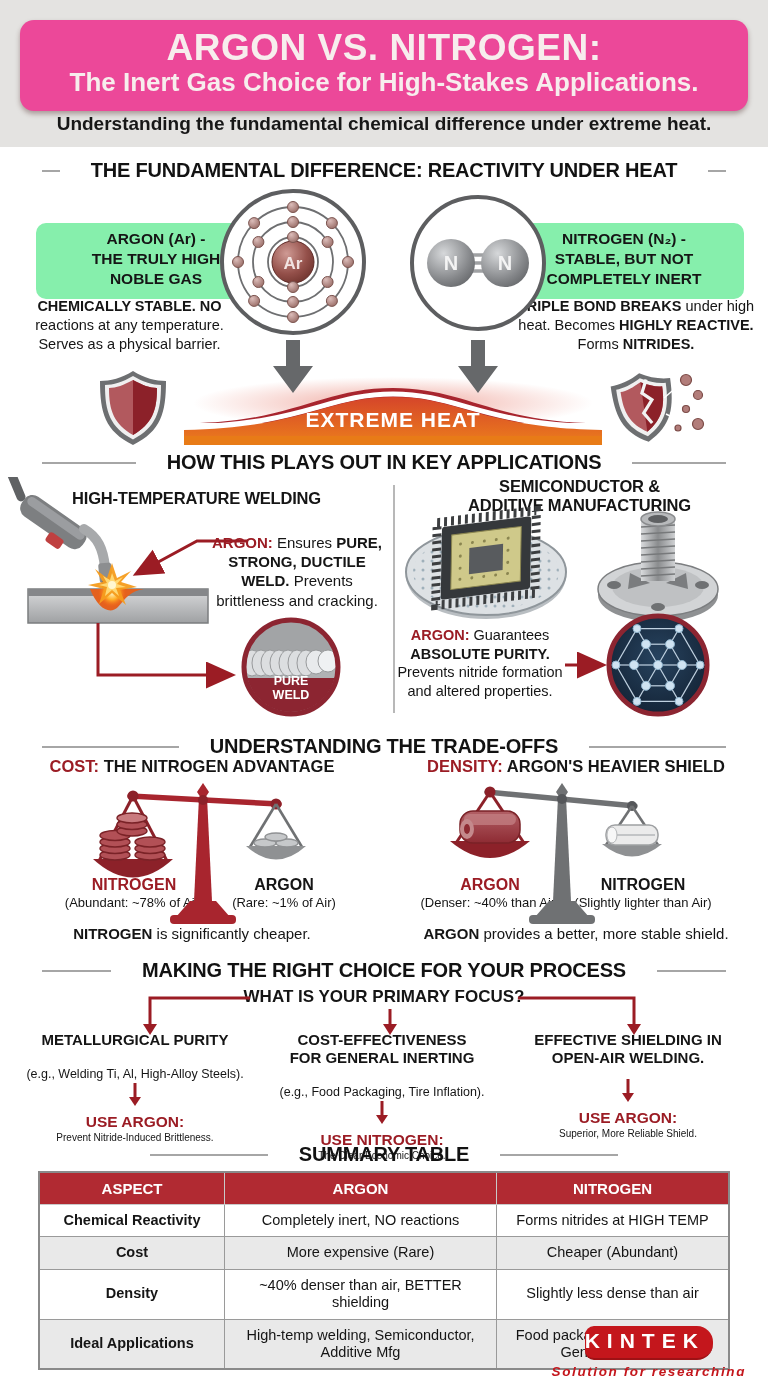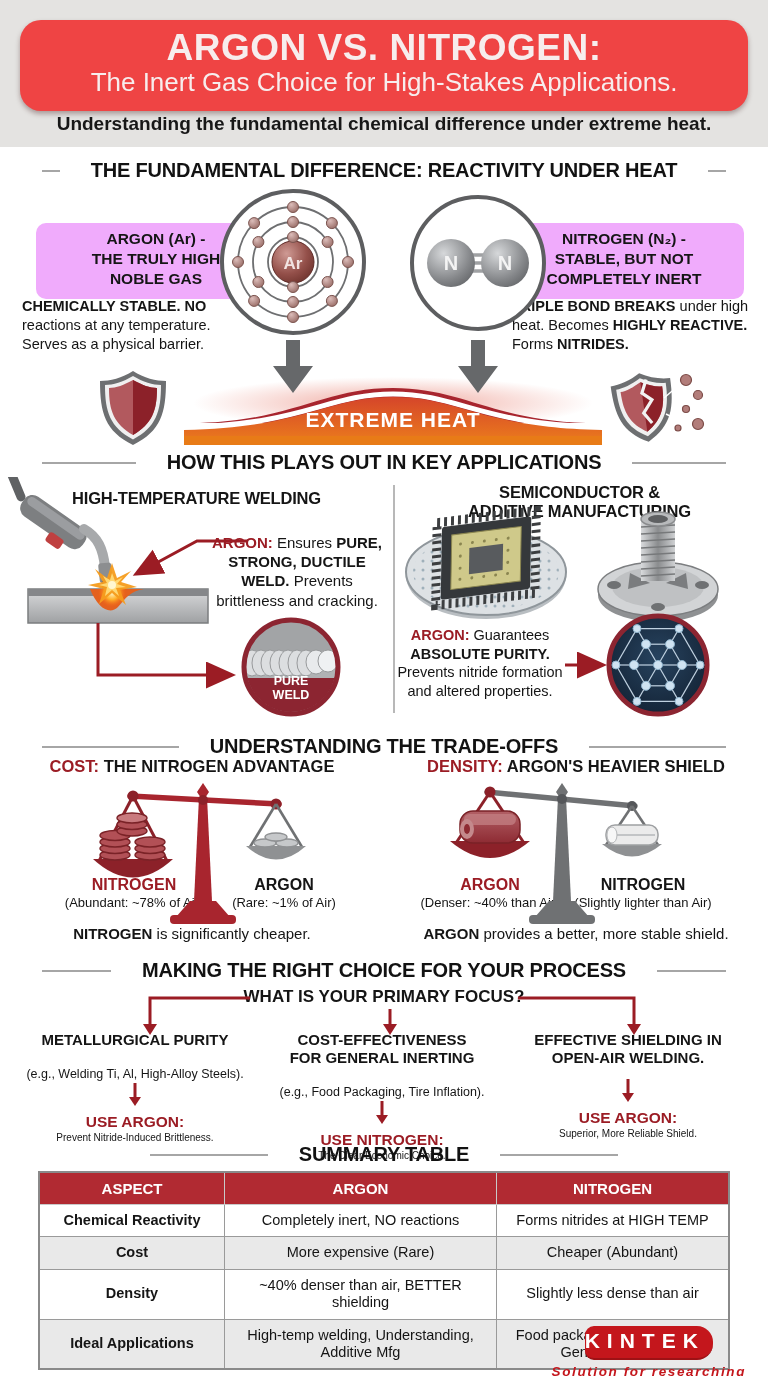--- a/index.html
+++ b/index.html
@@ -3,38 +3,38 @@
 <meta charset="utf-8">
 <style>
   html,body{margin:0;padding:0;background:#fff}
   body{font-family:"Liberation Sans",sans-serif;color:#151515;-webkit-font-smoothing:antialiased}
   .page{position:relative;width:768px;height:1376px;background:#fff;overflow:hidden}
   .b{font-weight:700}
   .rb{color:#9b1c24;font-weight:700}
 
   
   .header{position:relative;width:768px;height:147px;background:#e4e3e1}
-  .title-box{position:absolute;left:20px;right:20px;top:20px;background:#ef4444;border-radius:21px;
+  .title-box{position:absolute;left:20px;right:20px;top:20px;background:#ec4899;border-radius:14px;
              padding:8px 6px 13px;text-align:center;box-shadow:0 3px 5px rgba(60,20,20,.35)}
   .t1{color:#f7eded;font-size:37px;font-weight:700;letter-spacing:.5px;line-height:1.08}
-  .t2{color:#f7eded;font-size:26px;font-weight:400;line-height:1.15}
+  .t2{color:#f7eded;font-size:26px;font-weight:700;line-height:1.15}
   .subtitle{position:absolute;left:0;right:0;top:113px;text-align:center;font-size:19px;font-weight:700;color:#171717}
 
   
   .sec{position:relative;width:768px}
   .sec1{height:300px}.sec2{height:286px}.sec3{height:222px}.sec4{height:180px}.sec5{height:185px}
   .sec-head{position:absolute;left:42px;right:42px;display:flex;align-items:center;gap:31px}
   .sec-head .ln{flex:1;height:2px;background:#a6a6a6}
   .sec-head h2{margin:0;font-size:20px;font-weight:700;letter-spacing:-.2px;white-space:nowrap;color:#121212}
 
   
-  .gas-box{position:absolute;top:76px;width:240px;height:70px;background:#f0abfc;border-radius:10px;
+  .gas-box{position:absolute;top:76px;width:240px;height:70px;background:#86efac;border-radius:10px;
            text-align:center;font-size:15.5px;font-weight:700;line-height:1.3;padding-top:6px;z-index:1}
   .gas-box span{display:block}
-  .desc{position:absolute;font-size:14.5px;line-height:1.32;margin:0}
+  .desc{position:absolute;font-size:14.5px;line-height:1.32;text-align:center;margin:0}
   .svg-abs{position:absolute;z-index:2}
 
   
   .apps{position:absolute;left:0;right:0;top:30px;height:256px;display:flex}
   .app-l{position:relative;width:393px}
   .app-r{position:relative;width:373px}
   .vdiv{position:absolute;left:393px;top:38px;height:228px;width:2px;background:#b8b8b8}
   .app-h{position:absolute;left:0;right:0;text-align:center;font-size:16.5px;font-weight:700;letter-spacing:-.2px}
   .app-h span{display:block;line-height:1.15}
   .note{position:absolute;font-size:15px;line-height:1.28;text-align:center;margin:0}
@@ -306,21 +306,21 @@
         <p class="note" style="left:206px;top:56px;width:182px">
           <span class="rb">ARGON:</span><span> Ensures </span><span class="b">PURE, STRONG, DUCTILE WELD.</span><span> Prevents brittleness and cracking.</span>
         </p>
         <div class="pure-weld">
           <span>PURE</span>
           <span>WELD</span>
         </div>
       </div>
 
       <div class="app-r">
-        <div class="app-h" style="top:6px">
+        <div class="app-h" style="top:0">
           <span>SEMICONDUCTOR &amp;</span>
           <span>ADDITIVE MANUFACTURING</span>
         </div>
         <svg class="svg-abs" style="left:0;top:0" width="373" height="256" viewBox="0 0 373 256">
           <defs>
             <pattern id="wdots" width="9" height="9" patternUnits="userSpaceOnUse">
               <circle cx="3" cy="3" r="1.5" fill="#9fb0ba"></circle>
             </pattern>
             <linearGradient id="metalV" x1="0" y1="0" x2="1" y2="0">
               <stop offset="0" stop-color="#d8dadc"></stop>
@@ -631,21 +631,21 @@
             <td>More expensive (Rare)</td>
             <td>Cheaper (Abundant)</td>
           </tr>
           <tr>
             <td class="asp">Density</td>
             <td>~40% denser than air, BETTER shielding</td>
             <td>Slightly less dense than air</td>
           </tr>
           <tr>
             <td class="asp">Ideal Applications</td>
-            <td>High-temp welding, Understanding, Additive Mfg</td>
+            <td>High-temp welding, Semiconductor, Additive Mfg</td>
             <td>Food packaging, Tire inflation, General purging</td>
           </tr>
         </tbody>
       </table>
     </div>
   </div>
 
   <div class="footer">
     <div class="brand-box">KINTEK</div>
     <div class="brand-tag">Solution for researching</div>

